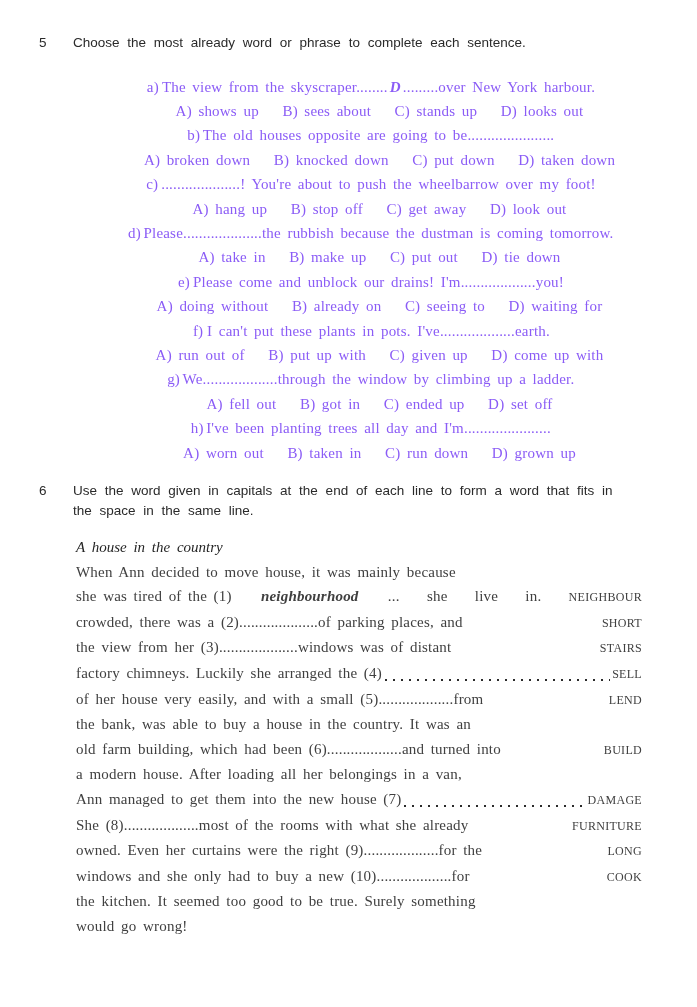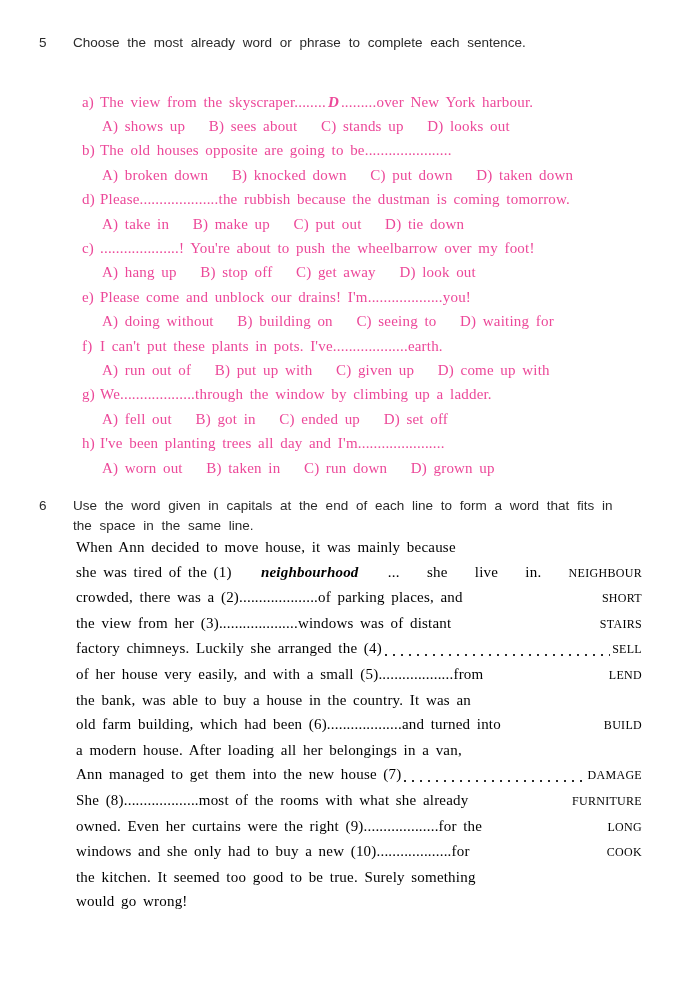--- a/index.html
+++ b/index.html
@@ -9,32 +9,32 @@
     color:#222222; position:relative; overflow:hidden;
     font-family:"Liberation Serif", serif;
   }
   
   .ex-head { display:flex; align-items:flex-start; font-family:"Liberation Sans", sans-serif;
              font-size:13.5px; line-height:19.5px; word-spacing:4px; color:#2a2a2a; }
   .ex-num  { width:34px; flex:0 0 34px; }
   .ex-instr{ max-width:562px; }
 
   
-  .items { margin-left:43px; margin-top:37px; font-size:15px; line-height:24.4px;
-           word-spacing:2.6px; letter-spacing:0.2px; color:#ec4899; }
+  .items { margin-left:43px; margin-top:22px; font-size:15px; line-height:24.4px;
+           word-spacing:2.6px; letter-spacing:0.2px; color:#8b5cf6;text-align:center; }
   .stem-line { white-space:nowrap; }
   .qlabel { display:inline-block; width:18px; }
   .opts { margin-left:20px; white-space:nowrap;font-family:Liberation Serif, serif; }
   .opt + .opt { margin-left:17px; }
   .ans { font-style:italic; font-weight:bold; padding:0 2px; }
 
   
   .ex6 { margin-top:16px; }
   .passage { margin-left:37px; width:566px; font-size:15px; line-height:24.6px;
-             word-spacing:2.6px; letter-spacing:0.2px; color:#000000; }
+             word-spacing:2.6px; letter-spacing:0.2px; color:#404040; }
   .ptitle { font-style:italic; margin-top:15px; margin-left:37px; font-size:15px;
             line-height:24.6px; word-spacing:3px; color:#252525; }
   .prow { display:flex; align-items:baseline; white-space:nowrap; }
   .prow .kw { margin-left:auto; font-size:12px; letter-spacing:0.3px; }
   .prow.spread { justify-content:space-between; }
   .prow.spread .kw { margin-left:0; }
   .leader { flex:1 1 auto; align-self:flex-end; height:4px; margin:0 2px 5px 2px;
             background-image:radial-gradient(circle at 2px 2px, #2b2b2b 1.1px, rgba(0,0,0,0) 1.5px);
             background-size:8px 4px; background-repeat:repeat-x; }
 </style>
@@ -65,44 +65,44 @@
         <div class="stem-line"><span class="qlabel">b)</span><span>The old houses opposite are going to be......................</span></div>
         <div class="opts">
           <span class="opt">A) broken down</span>
           <span class="opt">B) knocked down</span>
           <span class="opt">C) put down</span>
           <span class="opt">D) taken down</span>
         </div>
       </div>
 
       <div class="item">
+        <div class="stem-line"><span class="qlabel">c)</span><span>....................! You're about to push the wheelbarrow over my foot!</span></div>
+        <div class="opts">
+          <span class="opt">A) hang up</span>
+          <span class="opt">B) stop off</span>
+          <span class="opt">C) get away</span>
+          <span class="opt">D) look out</span>
+        </div>
+      </div>
+
+      <div class="item">
         <div class="stem-line"><span class="qlabel">d)</span><span>Please....................the rubbish because the dustman is coming tomorrow.</span></div>
         <div class="opts">
           <span class="opt">A) take in</span>
           <span class="opt">B) make up</span>
           <span class="opt">C) put out</span>
           <span class="opt">D) tie down</span>
         </div>
       </div>
 
       <div class="item">
-        <div class="stem-line"><span class="qlabel">c)</span><span>....................! You're about to push the wheelbarrow over my foot!</span></div>
-        <div class="opts">
-          <span class="opt">A) hang up</span>
-          <span class="opt">B) stop off</span>
-          <span class="opt">C) get away</span>
-          <span class="opt">D) look out</span>
-        </div>
-      </div>
-
-      <div class="item">
         <div class="stem-line"><span class="qlabel">e)</span><span>Please come and unblock our drains! I'm...................you!</span></div>
         <div class="opts">
           <span class="opt">A) doing without</span>
-          <span class="opt">B) building on</span>
+          <span class="opt">B) already on</span>
           <span class="opt">C) seeing to</span>
           <span class="opt">D) waiting for</span>
         </div>
       </div>
 
       <div class="item">
         <div class="stem-line"><span class="qlabel">f)</span><span>I can't put these plants in pots. I've...................earth.</span></div>
         <div class="opts">
           <span class="opt">A) run out of</span>
           <span class="opt">B) put up with</span>
@@ -133,20 +133,21 @@
 
     </div>
   </section>
 
   <section class="ex6">
     <div class="ex-head">
       <span class="ex-num">6</span>
       <span class="ex-instr">Use the word given in capitals at the end of each line to form a word that fits in the space in the same line.</span>
     </div>
 
+    <div class="ptitle">A house in the country</div>
 
     <div class="passage">
 
       <div class="prow">
         <span>When Ann decided to move house, it was mainly because</span>
         <span class="kw"></span>
       </div>
 
       <div class="prow spread">
         <span>she was tired of the (1)</span>

